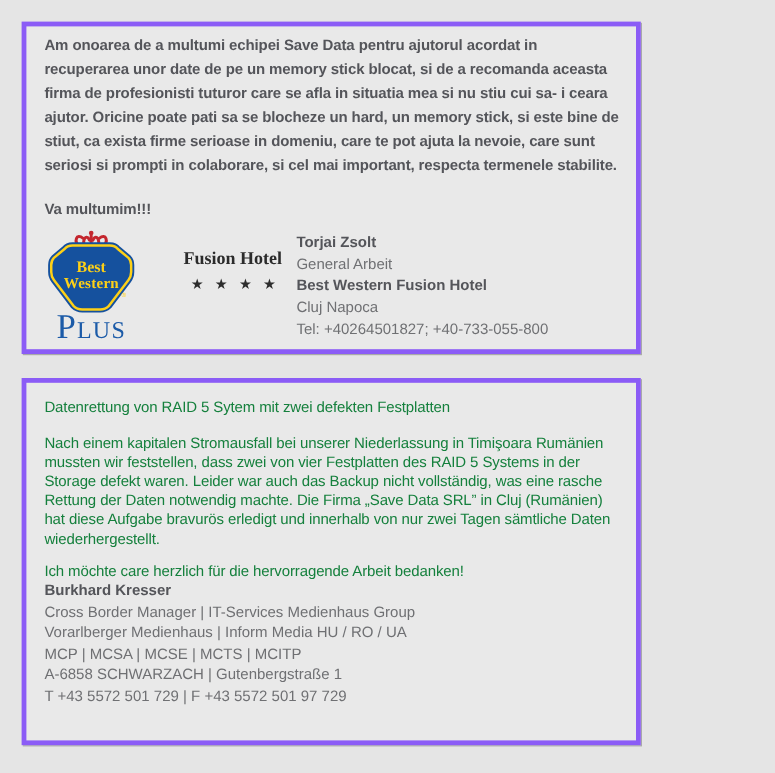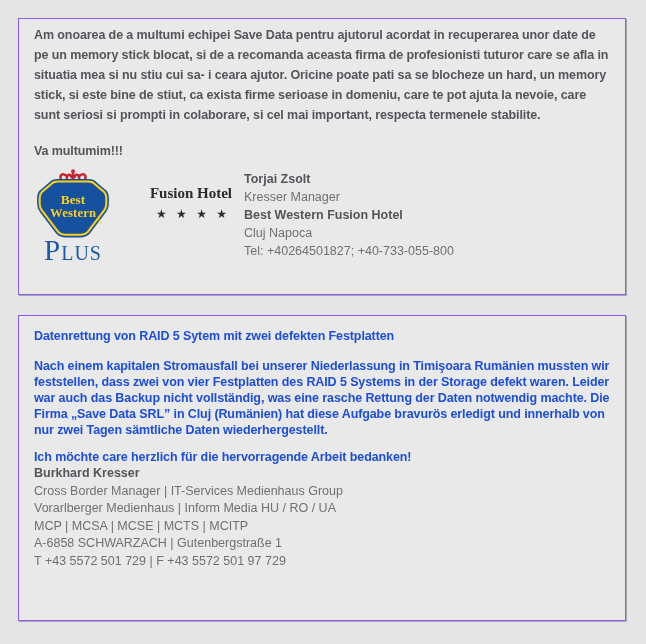--- a/index.html
+++ b/index.html
@@ -6,23 +6,23 @@
     margin: 0; padding: 0;
     width: 646px; height: 644px;
     overflow: hidden;
     background: #e5e5e5;
     font-family: "Liberation Sans", "DejaVu Sans", sans-serif;
   }
   .page { padding: 18px 20px 0 18px; }
 
   .panel {
     box-sizing: border-box;
-    width: 608px;
+    width: 516px;
     background: #e9e9e9;
-    border: 1px solid #8b5cf6;
+    border: 4px solid #8b5cf6;
     box-shadow: 1px 1px 0 #a9a9a9;
     padding: 6px 14px 10px 15px;
     overflow: hidden;
   }
   .panel-ro { height: 277px; margin-bottom: 20px; }
   .panel-de { height: 306px; }
 
   p { margin: 0; }
 
   .lead {
@@ -73,24 +73,24 @@
     margin-top: 2px;
     font-size: 12.5px;
     line-height: 18px;
     color: #6f7073;
   }
   .bold-line { font-weight: bold; color: #54555a; }
 
   
   .lead2 {
     font-size: 12.5px;
-    font-weight: bold;
+    font-weight: normal;
     line-height: 16px;
     letter-spacing: -0.1px;
-    color: #1d4ed8;
+    color: #15803d;
   }
   .title-de { margin-top: 6px; }
   .body-de { margin-top: 14px; }
   .thanks-de { margin-top: 11px; }
 
   .sig {
     font-size: 12.5px;
     line-height: 17.5px;
     color: #6f7073;
   }
@@ -127,21 +127,21 @@
         <div class="bw-plus">Plus</div>
       </div>
 
       <div class="hotel-block">
         <div class="hotel-name">Fusion Hotel</div>
         <div class="hotel-stars">★ ★ ★ ★</div>
       </div>
 
       <div class="contact">
         <div class="bold-line">Torjai Zsolt</div>
-        <div>Kresser Manager</div>
+        <div>General Arbeit</div>
         <div class="bold-line">Best Western Fusion Hotel</div>
         <div>Cluj Napoca</div>
         <div>Tel: +40264501827; +40-733-055-800</div>
       </div>
 
     </div>
   </section>
 
   <section class="panel panel-de">
     <p class="lead2 title-de">Datenrettung von RAID 5 Sytem mit zwei defekten Festplatten</p>

